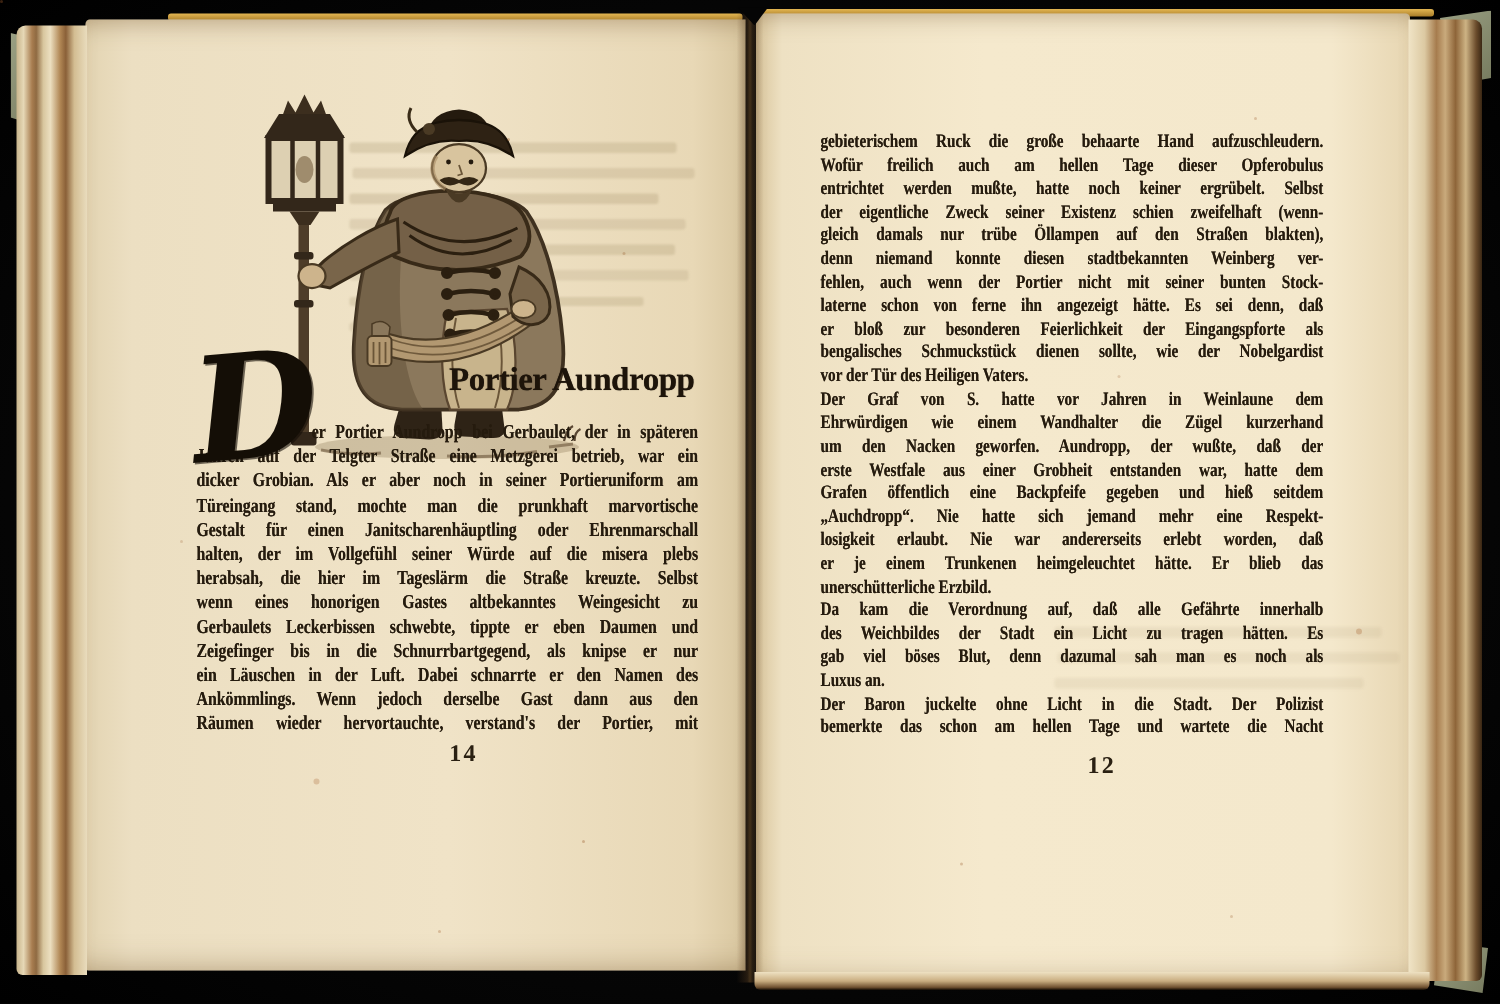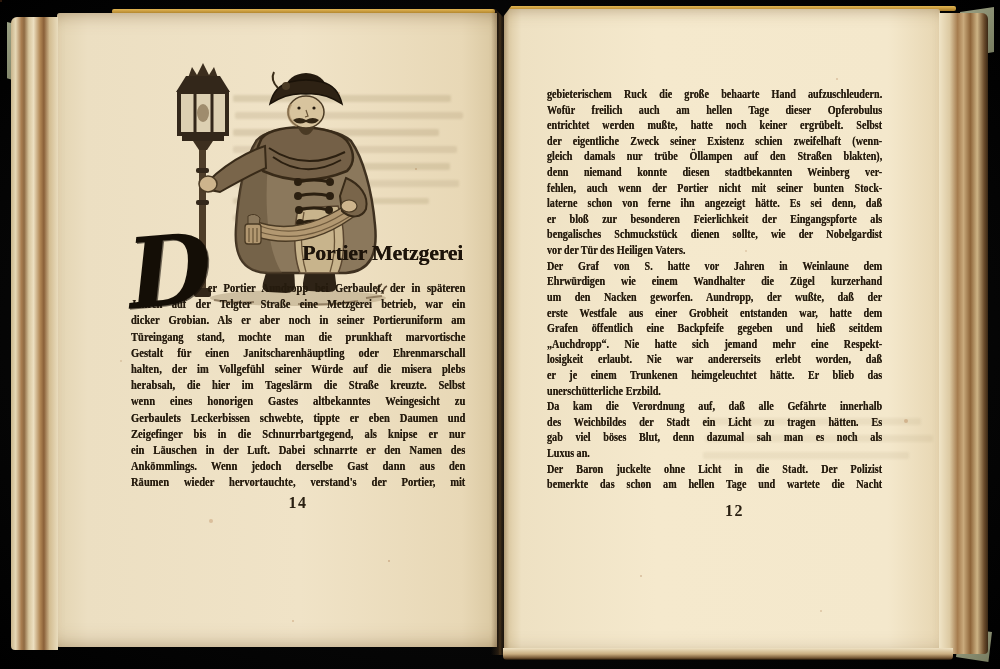--- a/index.html
+++ b/index.html
@@ -54,21 +54,21 @@
   .tb.right-block .line{height:15.62px;line-height:15.62px;}
 
   .heading{position:absolute;left:131px;top:240px;width:332px;text-align:right;z-index:3;
     font-size:22px;font-weight:700;letter-spacing:-.3px;color:#1d140a;
     text-shadow:0 0 .5px rgba(29,20,10,.9);}
   .dropcap{position:absolute;left:128px;top:232px;z-index:4;font-size:97px;line-height:.82;
     font-family:"DejaVu Serif",serif;font-style:italic;font-weight:700;color:#140e06;
     transform:rotate(-5deg);text-shadow:1px 1px 0 rgba(20,14,6,.6);}
   .pagenum{position:absolute;z-index:3;font-size:16px;font-weight:700;letter-spacing:1.5px;
     color:#2a2012;text-align:center;}
-  .pagenum.p14{left:131px;top:494px;width:334px;}
+  .pagenum.p14{left:142px;top:494px;width:334px;}
   .pagenum.p15{left:567px;top:502px;width:335px;}
 
   
   .ghost{position:absolute;left:233px;top:95px;width:230px;z-index:2;filter:blur(.8px);}
   .ghost i{display:block;height:6.5px;margin-bottom:10.6px;background:#96825c;border-radius:2px;}
   .ghost i:nth-child(1){width:218px;opacity:.22;}
   .ghost i:nth-child(2){width:228px;opacity:.19;margin-left:2px;}
   .ghost i:nth-child(3){width:206px;opacity:.23;}
   .ghost i:nth-child(4){width:224px;opacity:.18;}
   .ghost i:nth-child(5){width:214px;opacity:.22;margin-left:3px;}
@@ -189,21 +189,21 @@
       <path d="M145,60 Q151,56 158,60 Q165,56 171,60 Q166,66 158,62 Q150,66 145,60 Z" fill="#332614"></path>
       <path d="M149,66 Q158,72 167,66 Q163,75 158,75 Q153,75 149,66 Z" fill="#4a3a24"></path>
       <path d="M136,30 Q140,14 158,13 Q176,14 180,30 Z" fill="#241a0e"></path>
       <path d="M122,44 Q126,26 142,22 Q158,18 174,22 Q190,26 194,44 Q176,32 158,34 Q140,32 122,44 Z" fill="#2e2214" stroke="#1a1208" stroke-width="1.5"></path>
       <circle cx="138" cy="26" r="4" fill="#4a3a24"></circle>
       <path d="M130,28 q-8,-8 -4,-16" stroke="#3a2c18" stroke-width="2" fill="none"></path>
     </g>
   </svg>
 
   <div class="dropcap">D</div>
-  <div class="heading">Portier Metzgerei</div>
+  <div class="heading">Portier Aundropp</div>
   <div class="tb left-block">
       <div class="line indent">er Portier Aundropp bei Gerbaulet, der in späteren</div>
       <div class="line">Jahren auf der Telgter Straße eine Metzgerei betrieb, war ein</div>
       <div class="line">dicker Grobian. Als er aber noch in seiner Portieruniform am</div>
       <div class="line">Türeingang stand, mochte man die prunkhaft marvortische</div>
       <div class="line">Gestalt für einen Janitscharenhäuptling oder Ehrenmarschall</div>
       <div class="line">halten, der im Vollgefühl seiner Würde auf die misera plebs</div>
       <div class="line">herabsah, die hier im Tageslärm die Straße kreuzte. Selbst</div>
       <div class="line">wenn eines honorigen Gastes altbekanntes Weingesicht zu</div>
       <div class="line">Gerbaulets Leckerbissen schwebte, tippte er eben Daumen und</div>

